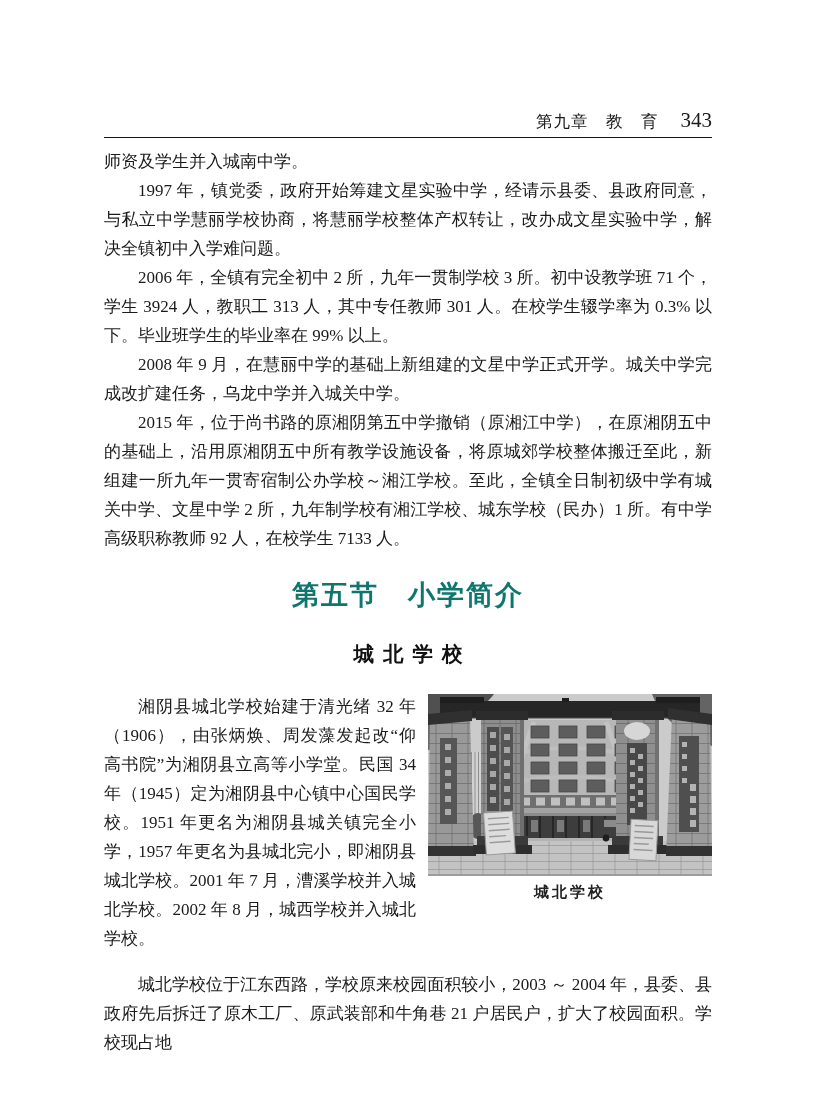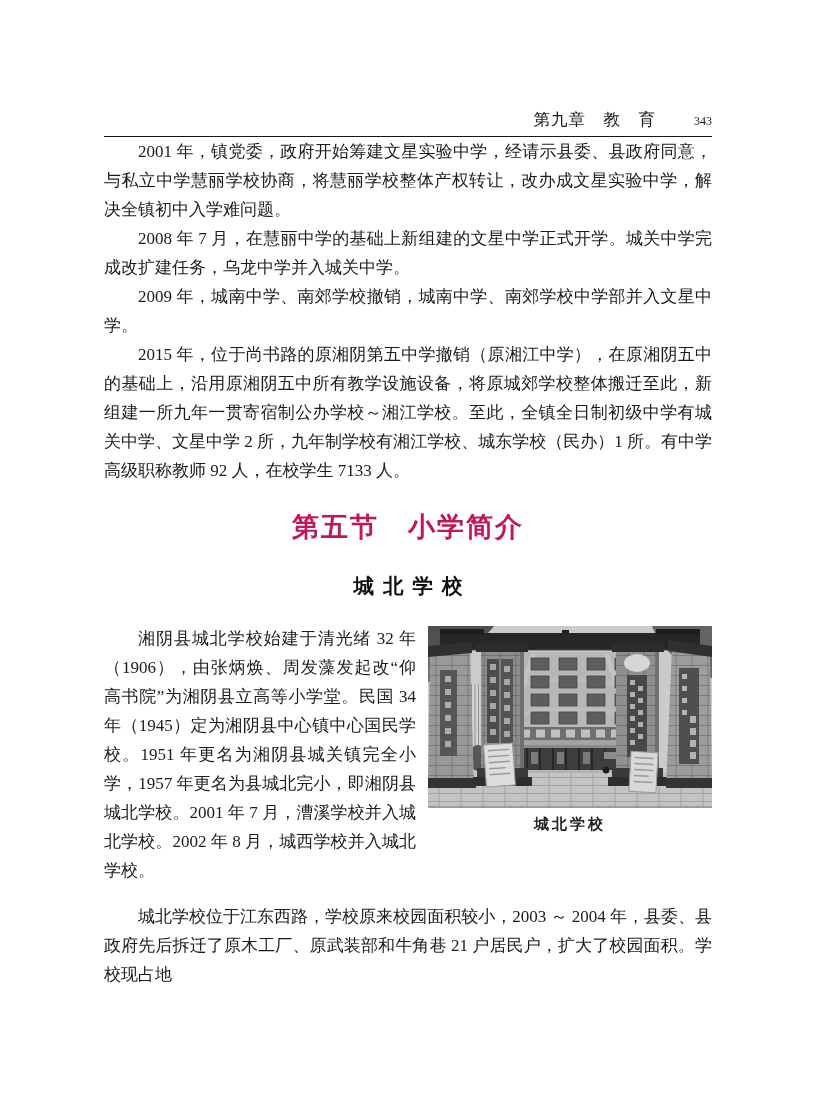--- a/index.html
+++ b/index.html
@@ -8,30 +8,30 @@
     width:816px; height:1099px; margin:0 auto; background:#ffffff;
     padding:110px 104px 0 104px;
     font-family:"Liberation Serif","DejaVu Serif",serif;
     color:#1b1b1b; position:relative; overflow:hidden;
   }
   .running-head {
     display:flex; justify-content:flex-end; align-items:baseline;
     font-size:16.5px; line-height:20px; letter-spacing:1px;
     padding-bottom:5px; border-bottom:1.6px solid #161616;
   }
-  .running-head .pageno { margin-left:38px; letter-spacing:0; font-size:12px; }
+  .running-head .pageno { margin-left:22px; letter-spacing:0; font-size:21px; }
   main p {
     margin:0; font-size:17px; line-height:29px;
     text-align:justify; text-indent:2em;
   }
   p.continuation { text-indent:0; }
   p.first-after-rule { margin-top:9px; }
   h1.section-title {
     margin:22px 0 0 0; text-align:center; font-weight:bold;
-    font-size:27px; line-height:40px; letter-spacing:2px; color:#be185d;
+    font-size:27px; line-height:40px; letter-spacing:2px; color:#0f766e;
   }
   h2.school-title {
     margin:24px 0 0 0; text-align:center; font-weight:bold;
     font-size:20.5px; line-height:30px; letter-spacing:9px; text-indent:9px; color:#111;
   }
   .school-block { margin-top:23px; }
   figure.photo-fig { float:right; width:284px; margin:2px 0 0 12px; padding:0; }
   figure.photo-fig svg { display:block; width:284px; height:182px; }
   figcaption {
     text-align:center; font-size:15px; margin-top:7px;
@@ -43,23 +43,24 @@
 <body>
 
 <div class="page">
 
   <header class="running-head">
     <span>第九章　教　育</span>
     <span class="pageno">343</span>
   </header>
 
   <main>
-    <p>2001 年，镇党委，政府开始筹建文星实验中学，经请示县委、县政府同意，与私立中学慧丽学校协商，将慧丽学校整体产权转让，改办成文星实验中学，解决全镇初中入学难问题。</p>
-    <p>2008 年 7 月，在慧丽中学的基础上新组建的文星中学正式开学。城关中学完成改扩建任务，乌龙中学并入城关中学。</p>
-    <p>2009 年，城南中学、南郊学校撤销，城南中学、南郊学校中学部并入文星中学。</p>
+    <p class="continuation first-after-rule">师资及学生并入城南中学。</p>
+    <p>1997 年，镇党委，政府开始筹建文星实验中学，经请示县委、县政府同意，与私立中学慧丽学校协商，将慧丽学校整体产权转让，改办成文星实验中学，解决全镇初中入学难问题。</p>
+    <p>2006 年，全镇有完全初中 2 所，九年一贯制学校 3 所。初中设教学班 71 个，学生 3924 人，教职工 313 人，其中专任教师 301 人。在校学生辍学率为 0.3% 以下。毕业班学生的毕业率在 99% 以上。</p>
+    <p>2008 年 9 月，在慧丽中学的基础上新组建的文星中学正式开学。城关中学完成改扩建任务，乌龙中学并入城关中学。</p>
     <p>2015 年，位于尚书路的原湘阴第五中学撤销（原湘江中学），在原湘阴五中的基础上，沿用原湘阴五中所有教学设施设备，将原城郊学校整体搬迁至此，新组建一所九年一贯寄宿制公办学校～湘江学校。至此，全镇全日制初级中学有城关中学、文星中学 2 所，九年制学校有湘江学校、城东学校（民办）1 所。有中学高级职称教师 92 人，在校学生 7133 人。</p>
 
     <h1 class="section-title">第五节　小学简介</h1>
     <h2 class="school-title">城北学校</h2>
 
     <div class="school-block">
       <figure class="photo-fig">
         <svg viewBox="0 0 284 182" aria-hidden="true">
           <defs>
             <pattern id="brk" width="16" height="10" patternUnits="userSpaceOnUse">

